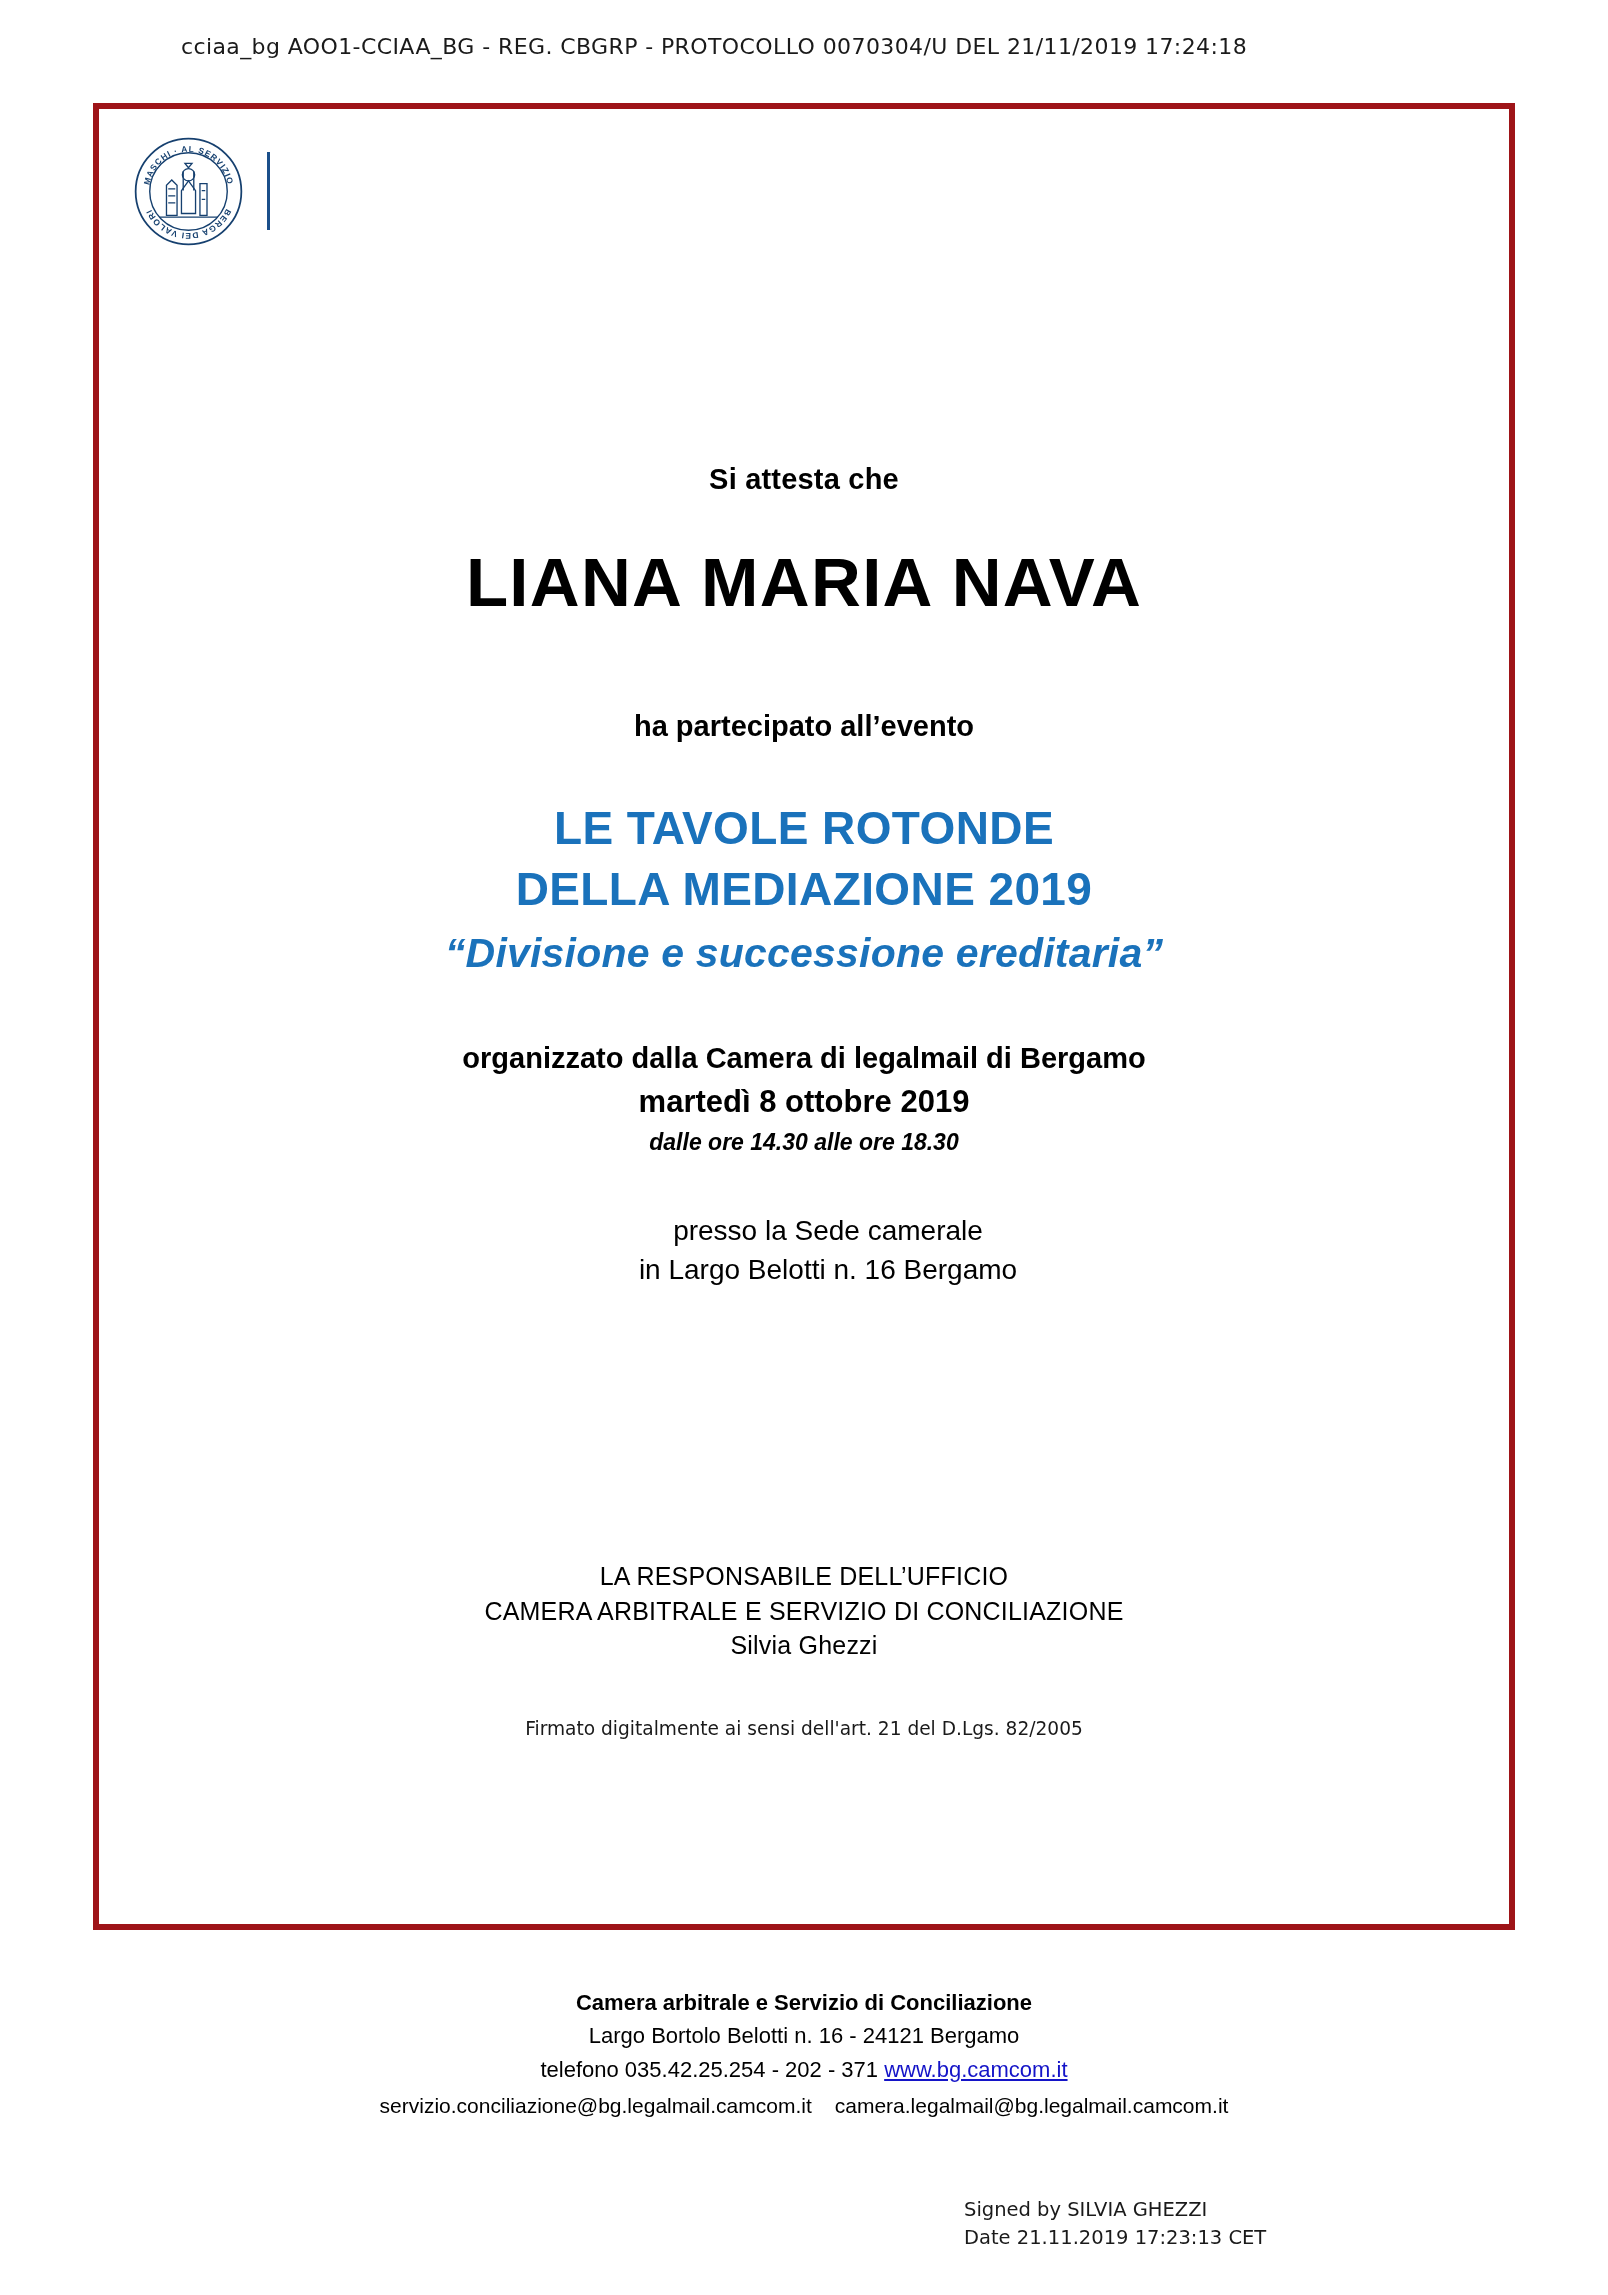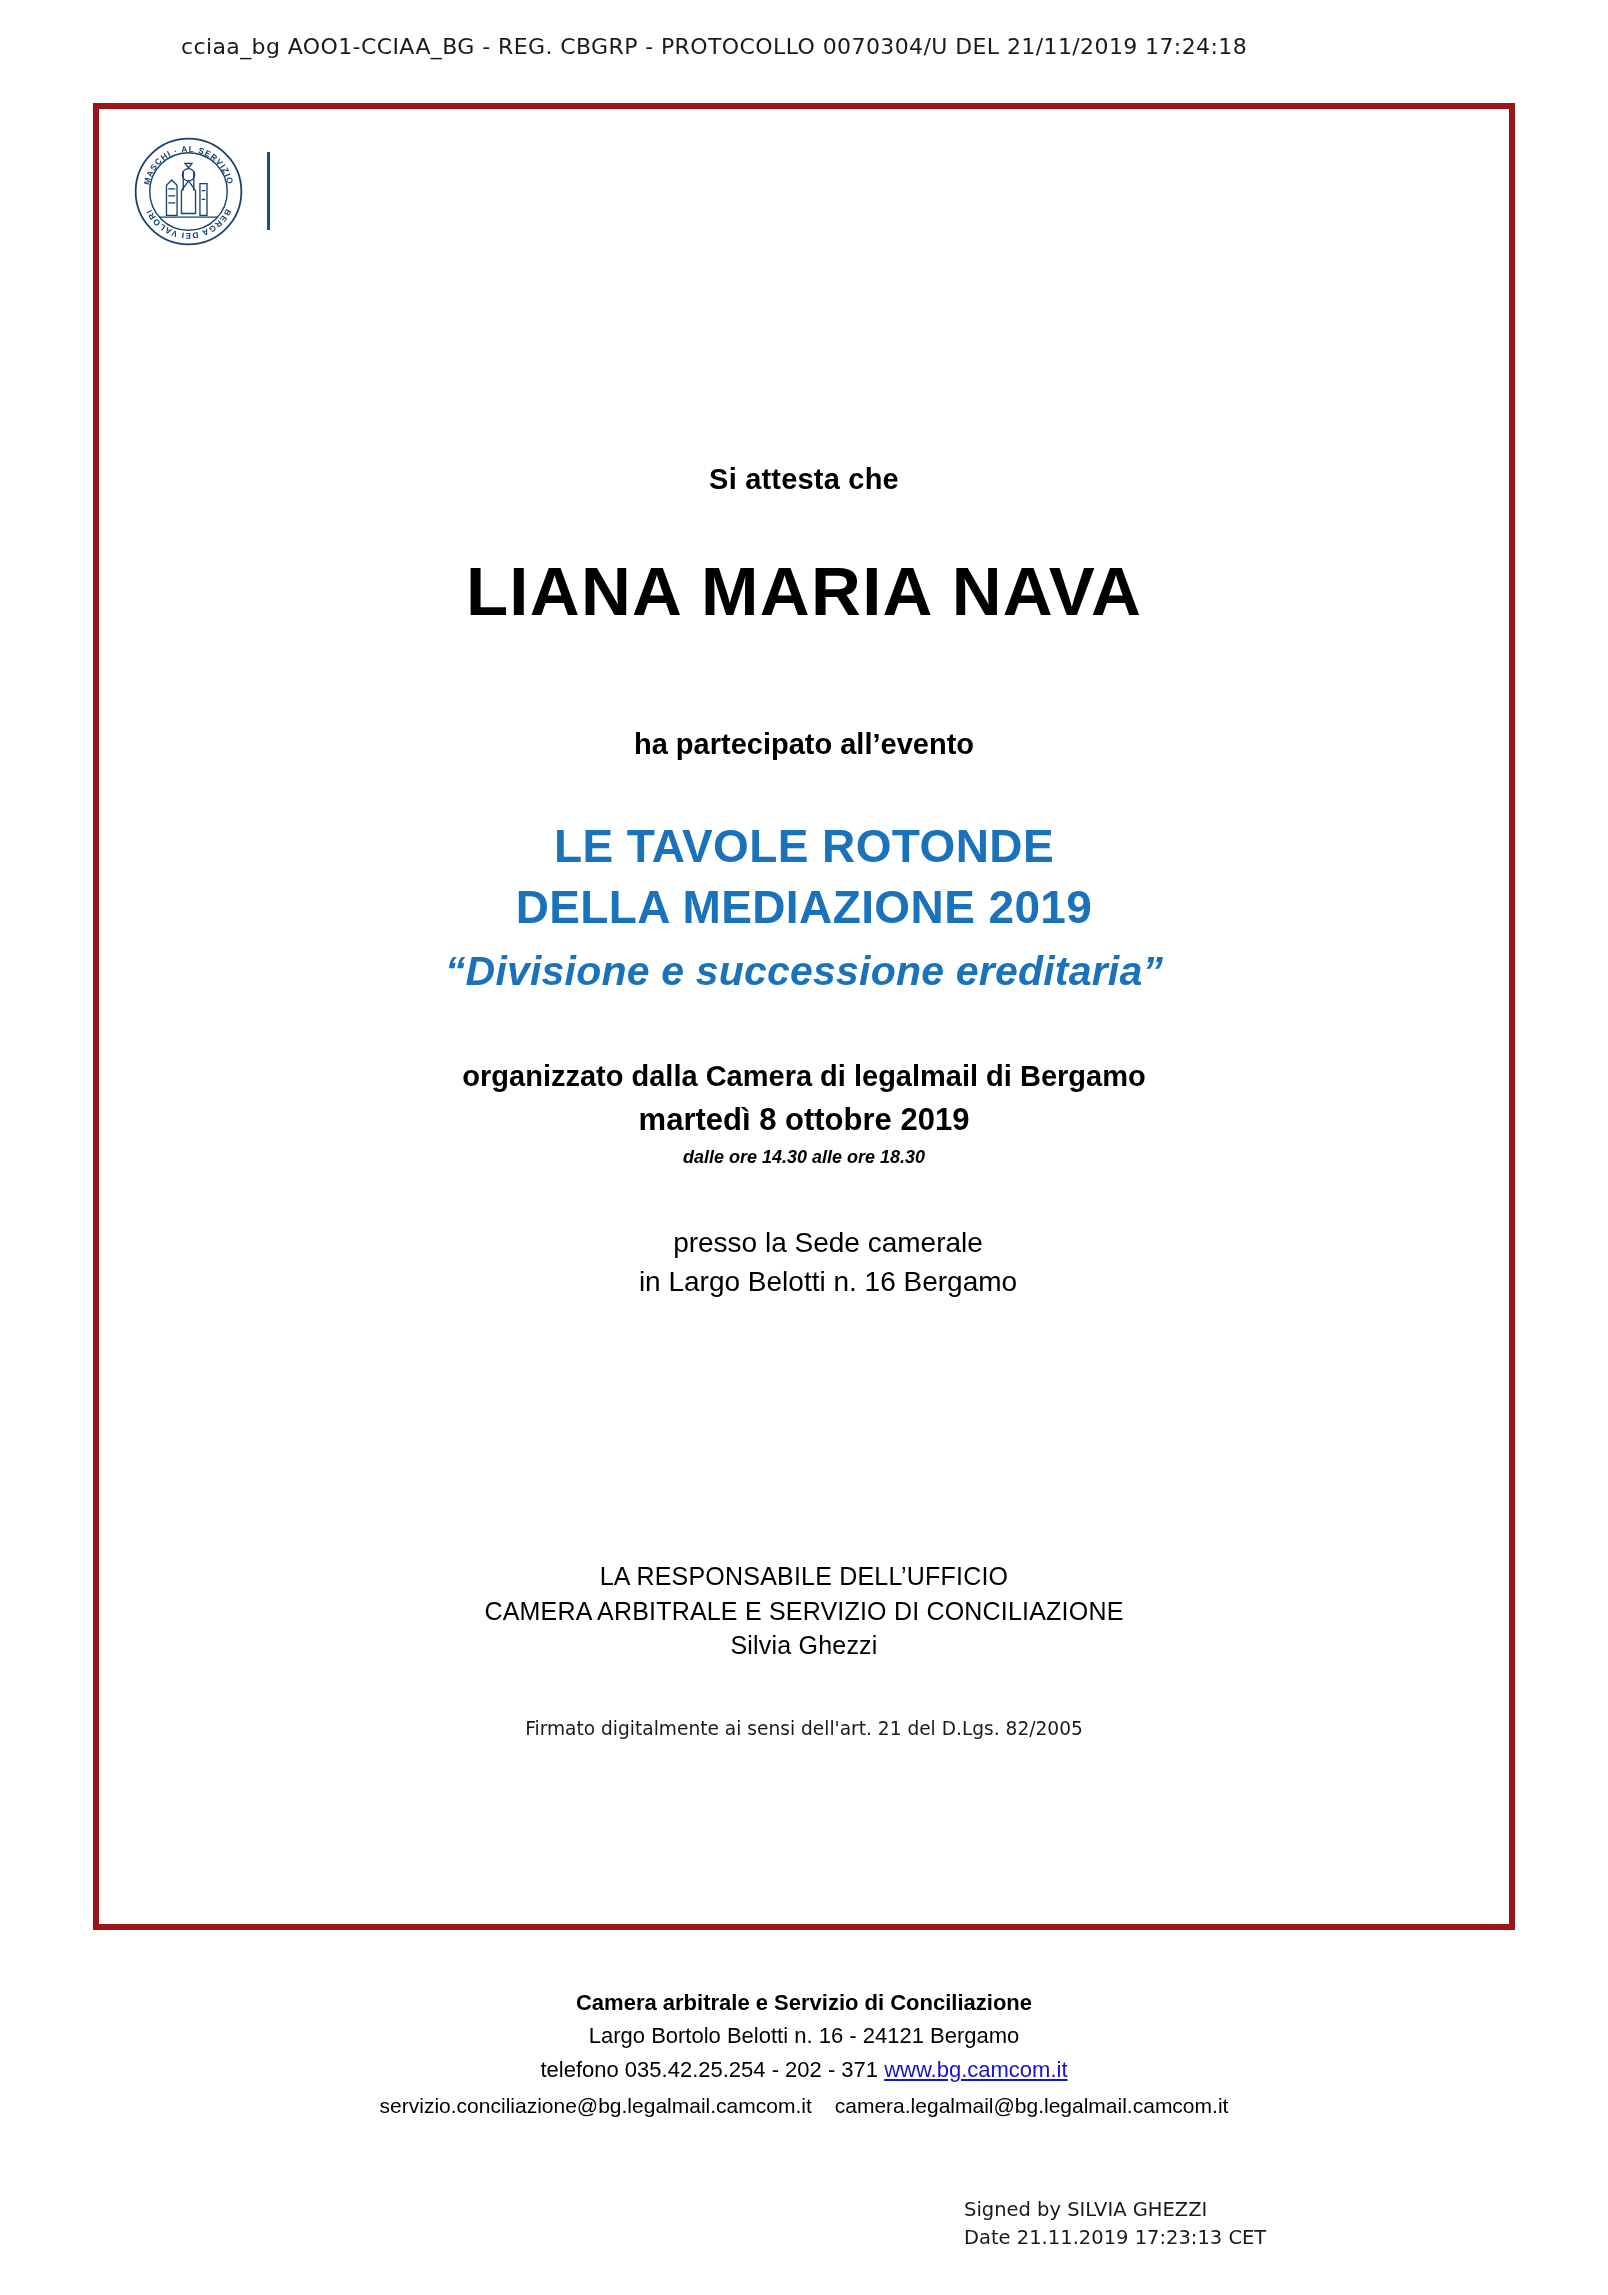--- a/index.html
+++ b/index.html
@@ -91,21 +91,21 @@
     font-size: 29px;
     font-weight: bold;
     letter-spacing: 0.2px;
     margin: 0;
   }
 
   .recipient-name {
     font-size: 69px;
     font-weight: bold;
     letter-spacing: 1.3px;
-    margin: 12px;
+    margin: 3px;
     padding-top: 48px;
     line-height: 1.05;
   }
 
   .participated {
     font-size: 29px;
     font-weight: bold;
     margin: 0;
     padding-top: 88px;
   }
@@ -137,21 +137,21 @@
     margin: 0;
     padding-top: 65px;
   }
   .event-date {
     font-size: 31px;
     font-weight: bold;
     margin: 0;
     padding-top: 8.8px;
   }
   .event-time {
-    font-size: 18px;
+    font-size: 23px;
     font-weight: bold;
     font-style: italic;
     margin: 0;
     padding-top: 8.8px;
   }
 
   .venue {
     font-size: 28px;
     margin: 0;
     padding-top: 55px;

